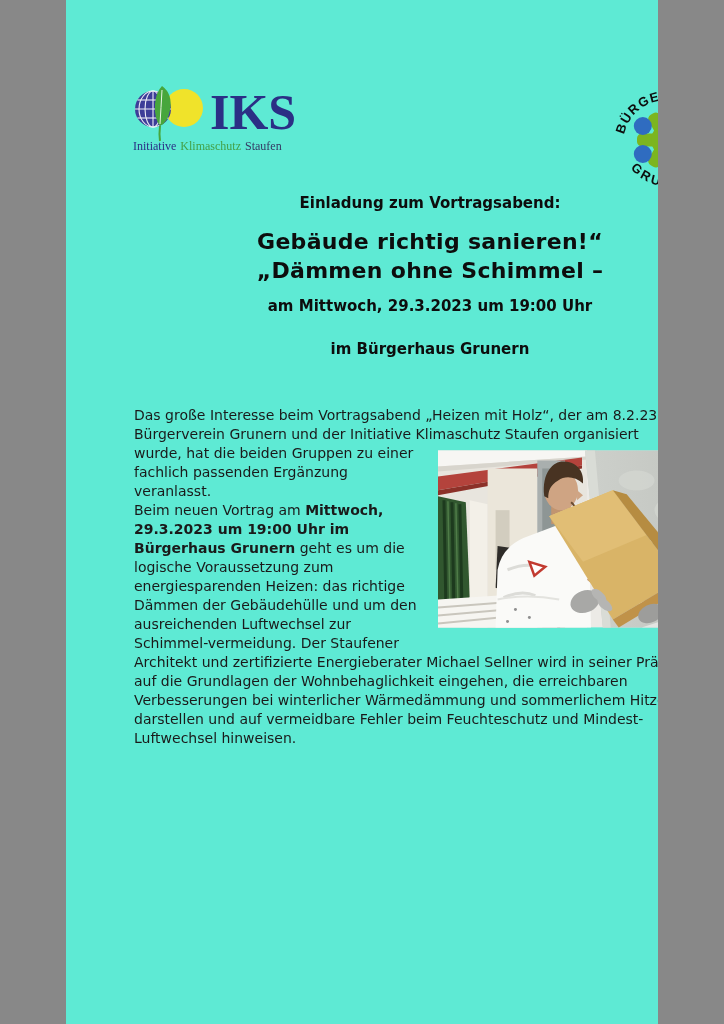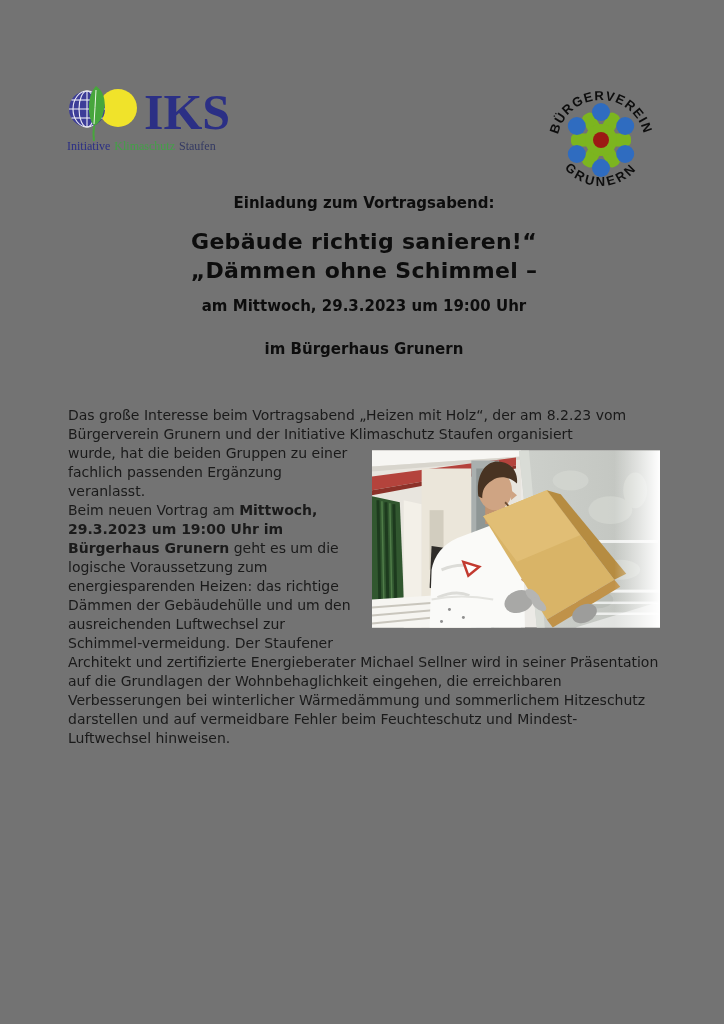--- a/index.html
+++ b/index.html
@@ -1,18 +1,18 @@
 <!DOCTYPE html>
 <html lang="de"><head>
 <meta charset="utf-8">
 <style>
   html,body{margin:0;padding:0;background:#888;}
   .page{
-    position:relative;width:724px;height:1024px;margin:0 auto;
-    background:#737373;overflow:hidden;
+    position:relative;width:592px;height:1024px;margin:0 auto;
+    background:#5eead4;overflow:hidden;
     font-family:"DejaVu Sans","Liberation Sans",sans-serif;color:#161616;
   }
   svg{display:block;}
   
   .iks-logo{position:absolute;left:66px;top:84px;}
   .bv-logo{position:absolute;left:542px;top:82px;}
   
   .title-block{position:absolute;top:194px;left:68px;width:592px;text-align:center;font-weight:bold;color:#0d0d0d;}
   .t-small{font-size:15px;line-height:19px;}
   .t-big{font-size:22px;line-height:27px;letter-spacing:.3px;}

